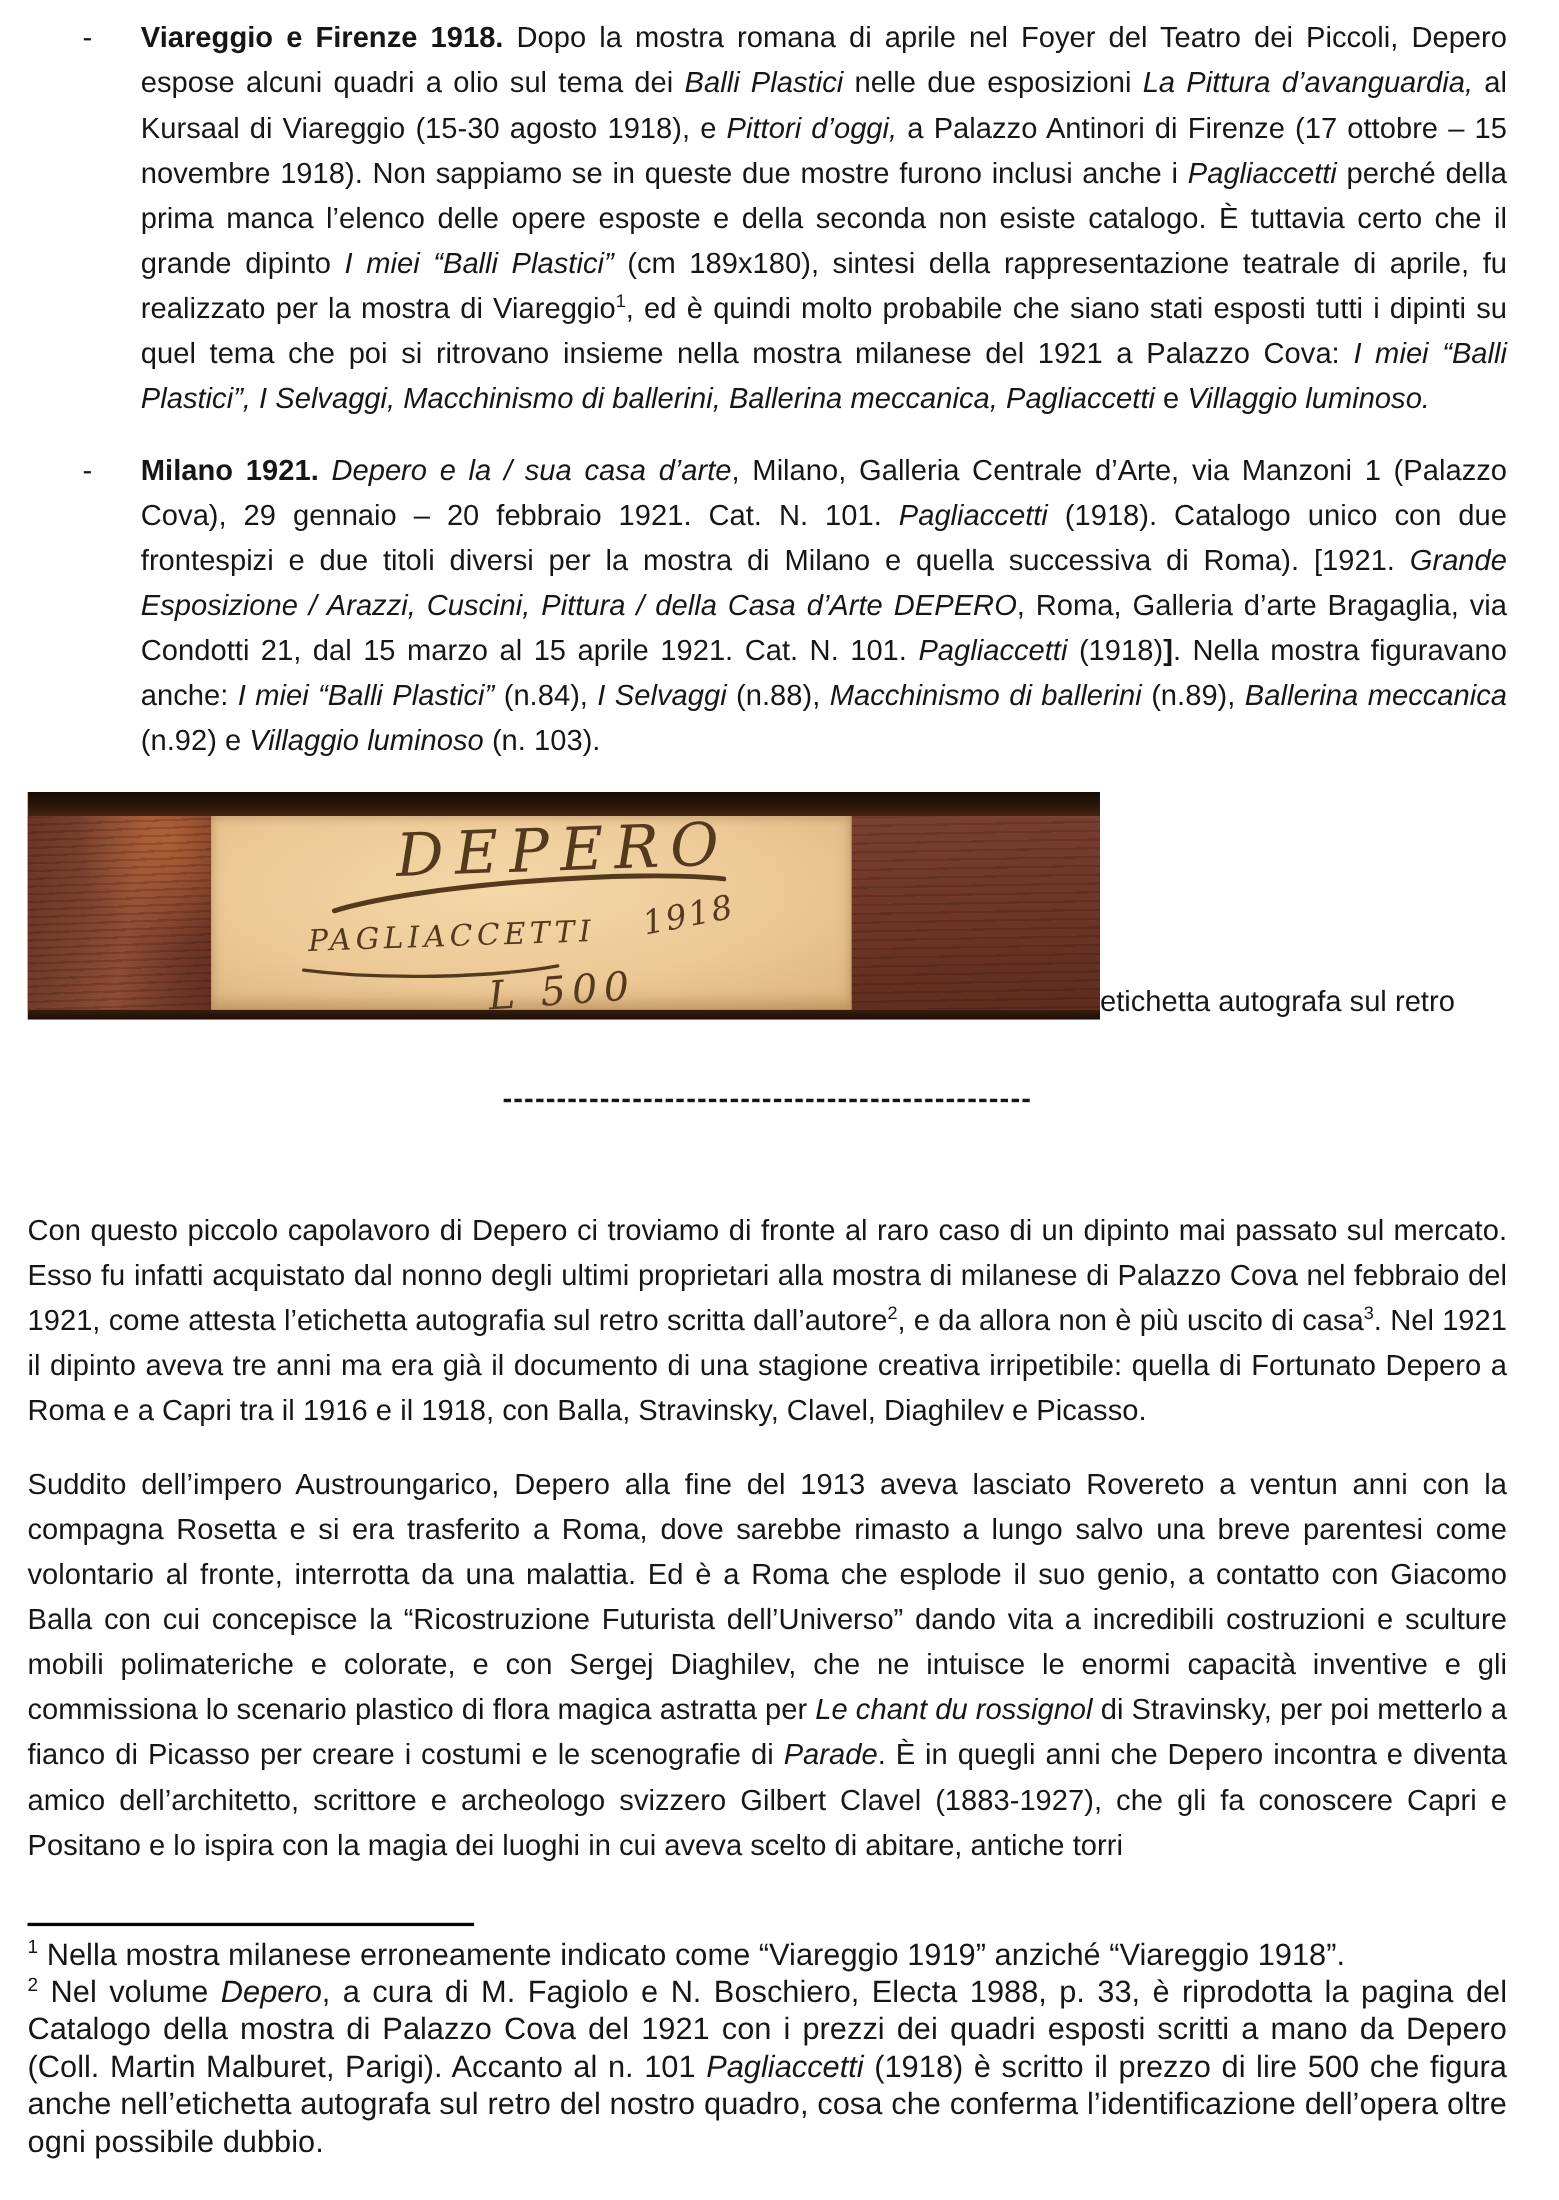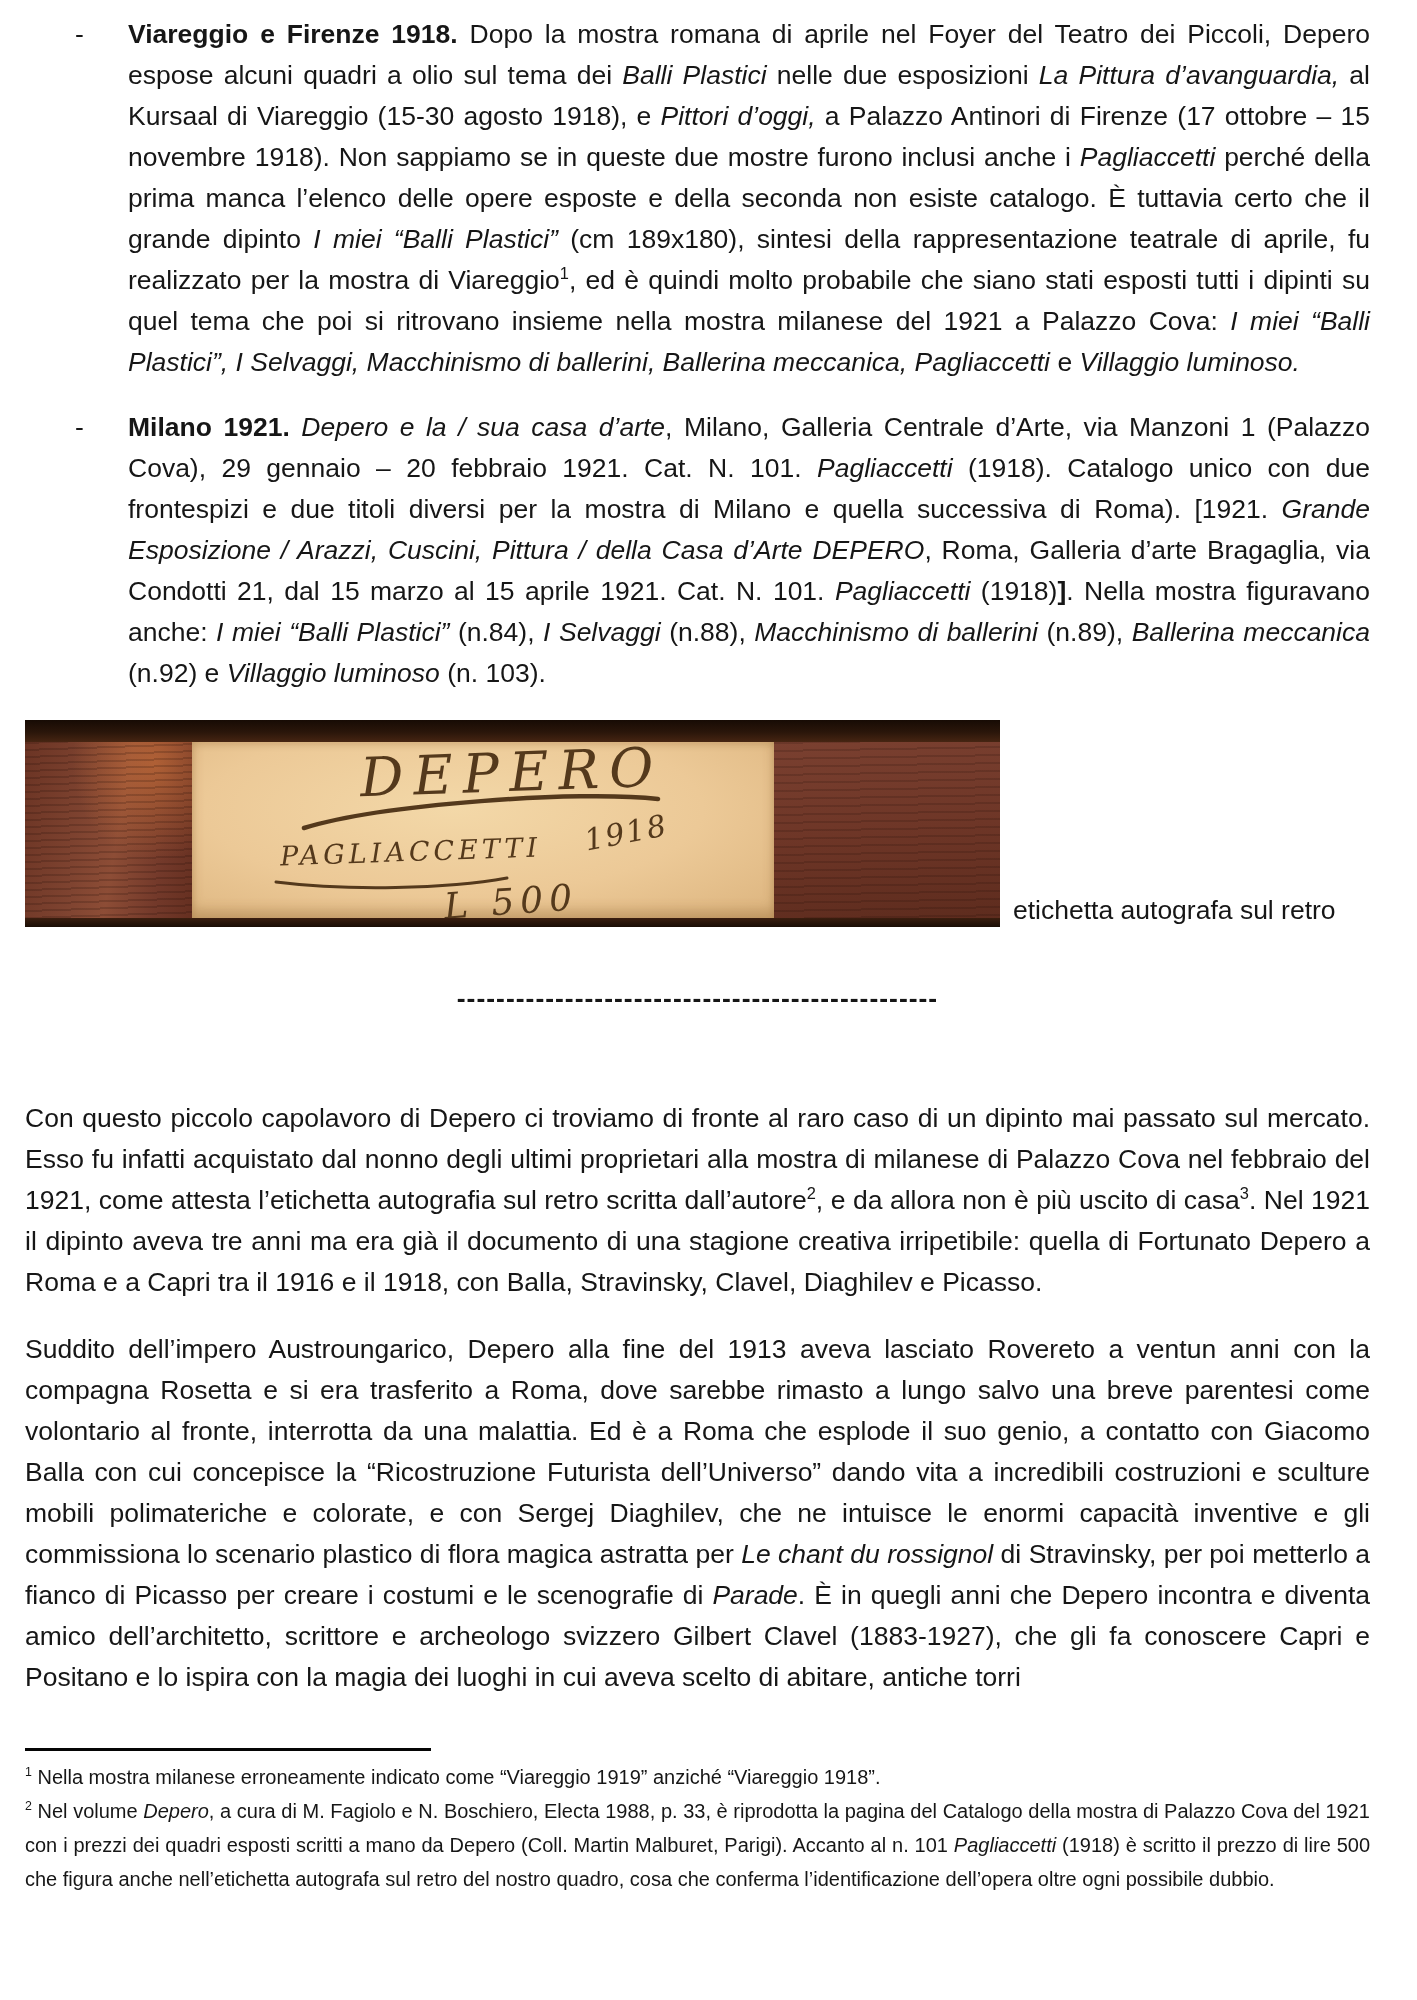--- a/index.html
+++ b/index.html
@@ -73,41 +73,41 @@
     font-family:"DejaVu Serif", serif;
     font-style:italic;
     color:#54391c;
     white-space:nowrap;
   }
   .hw-title   { left:168px; top:4px;   font-size:54px; line-height:1; letter-spacing:10px; transform:rotate(-2deg); }
   .hw-sub     { left:88px;  top:96px;  font-size:27px; line-height:1; letter-spacing:4px;  transform:rotate(-2deg); }
   .hw-year    { left:392px; top:76px;  font-size:30px; line-height:1; letter-spacing:2px;  transform:rotate(-11deg); }
   .hw-price   { left:252px; top:142px; font-size:36px; line-height:1; letter-spacing:6px;  transform:rotate(-4deg); }
   .label-ink-svg { position:absolute; left:0; top:0; }
-  .caption { margin-left:13px; line-height:1.15; padding-bottom:2px; white-space:nowrap; }
+  .caption { line-height:1.15; padding-bottom:2px; white-space:nowrap; }
 
   
   .divider {
     margin-top:58px;
     text-align:center;
     font-weight:bold;
     letter-spacing:1px;
     line-height:27px;
   }
   .body-para { text-align:justify; }
   .para-1 { margin-top:86px; }
   .para-2 { margin-top:26px; }
 
   
   .footnote-sep {
     width:406px; height:0;
     border-top:3px solid #050505;
     margin-top:50px;
   }
-  .footnotes { margin-top:9px; font-size:20px; line-height:34px; }
+  .footnotes { margin-top:9px; font-size:28px; line-height:34px; }
   .footnote { text-align:justify; }
 </style>
 </head>
 <body>
 
 <div class="page">
 
   <ul class="entry-list">
     <li class="entry">
       <span class="bullet">-</span>

